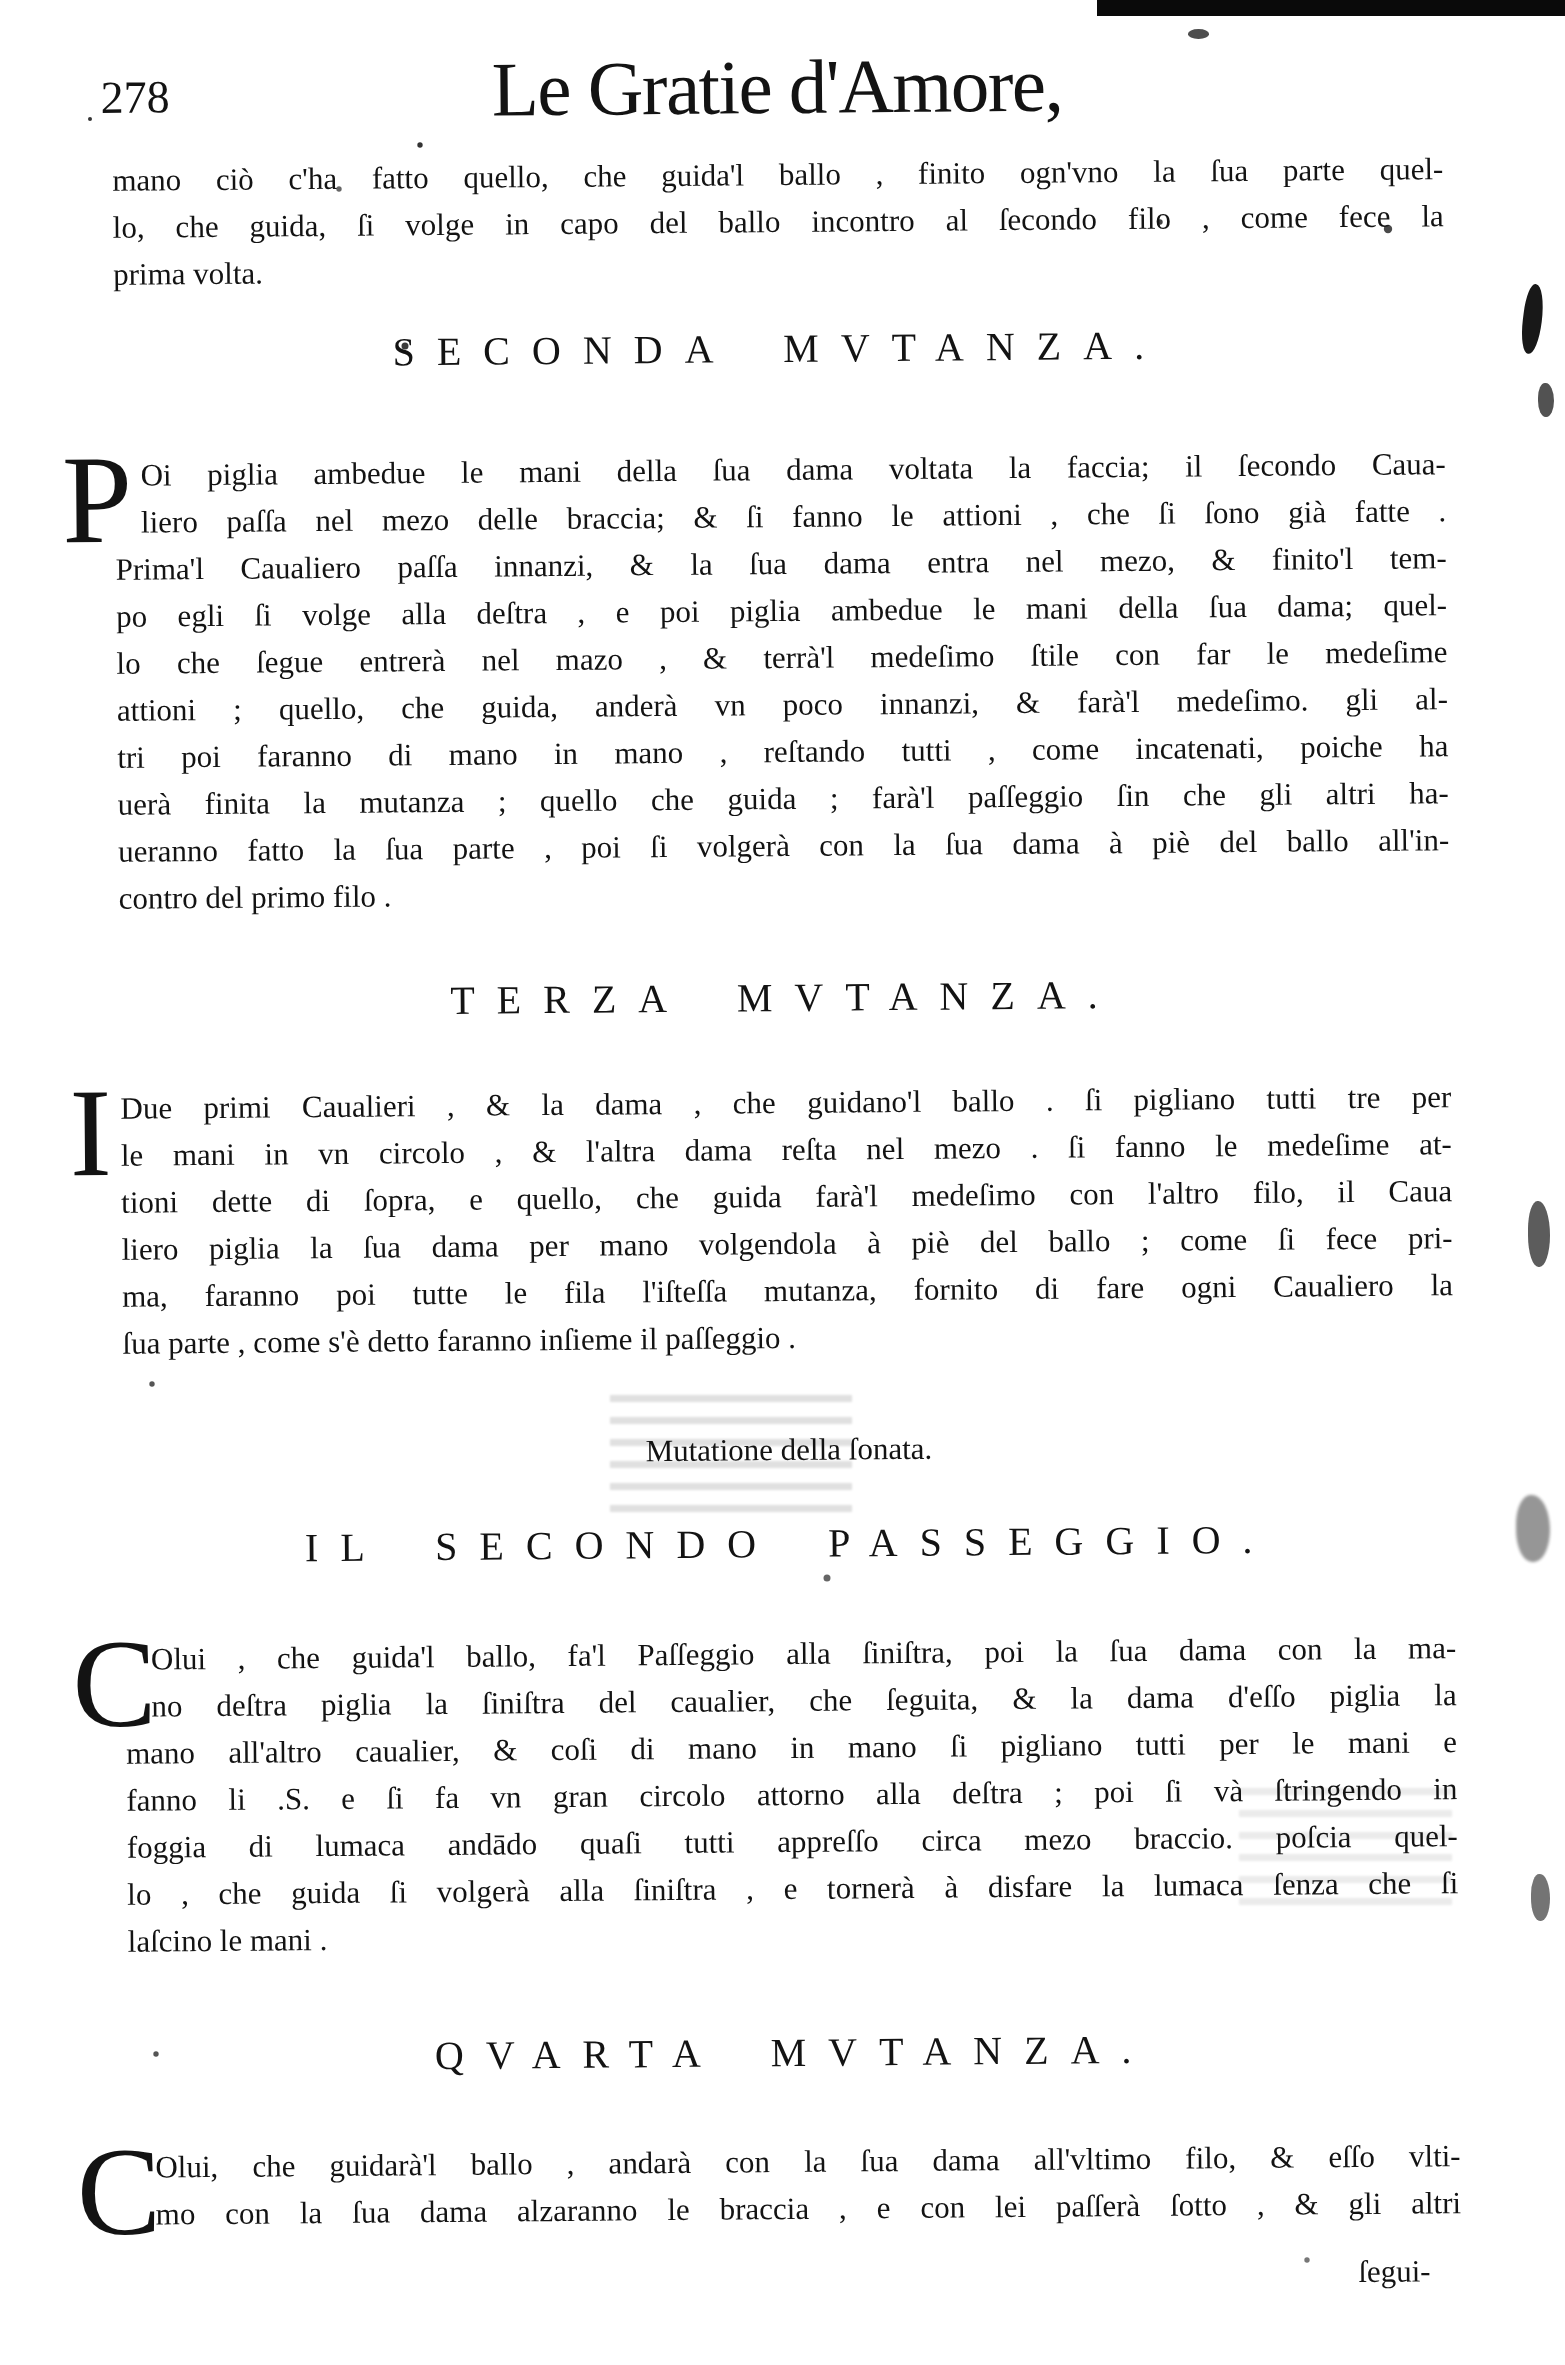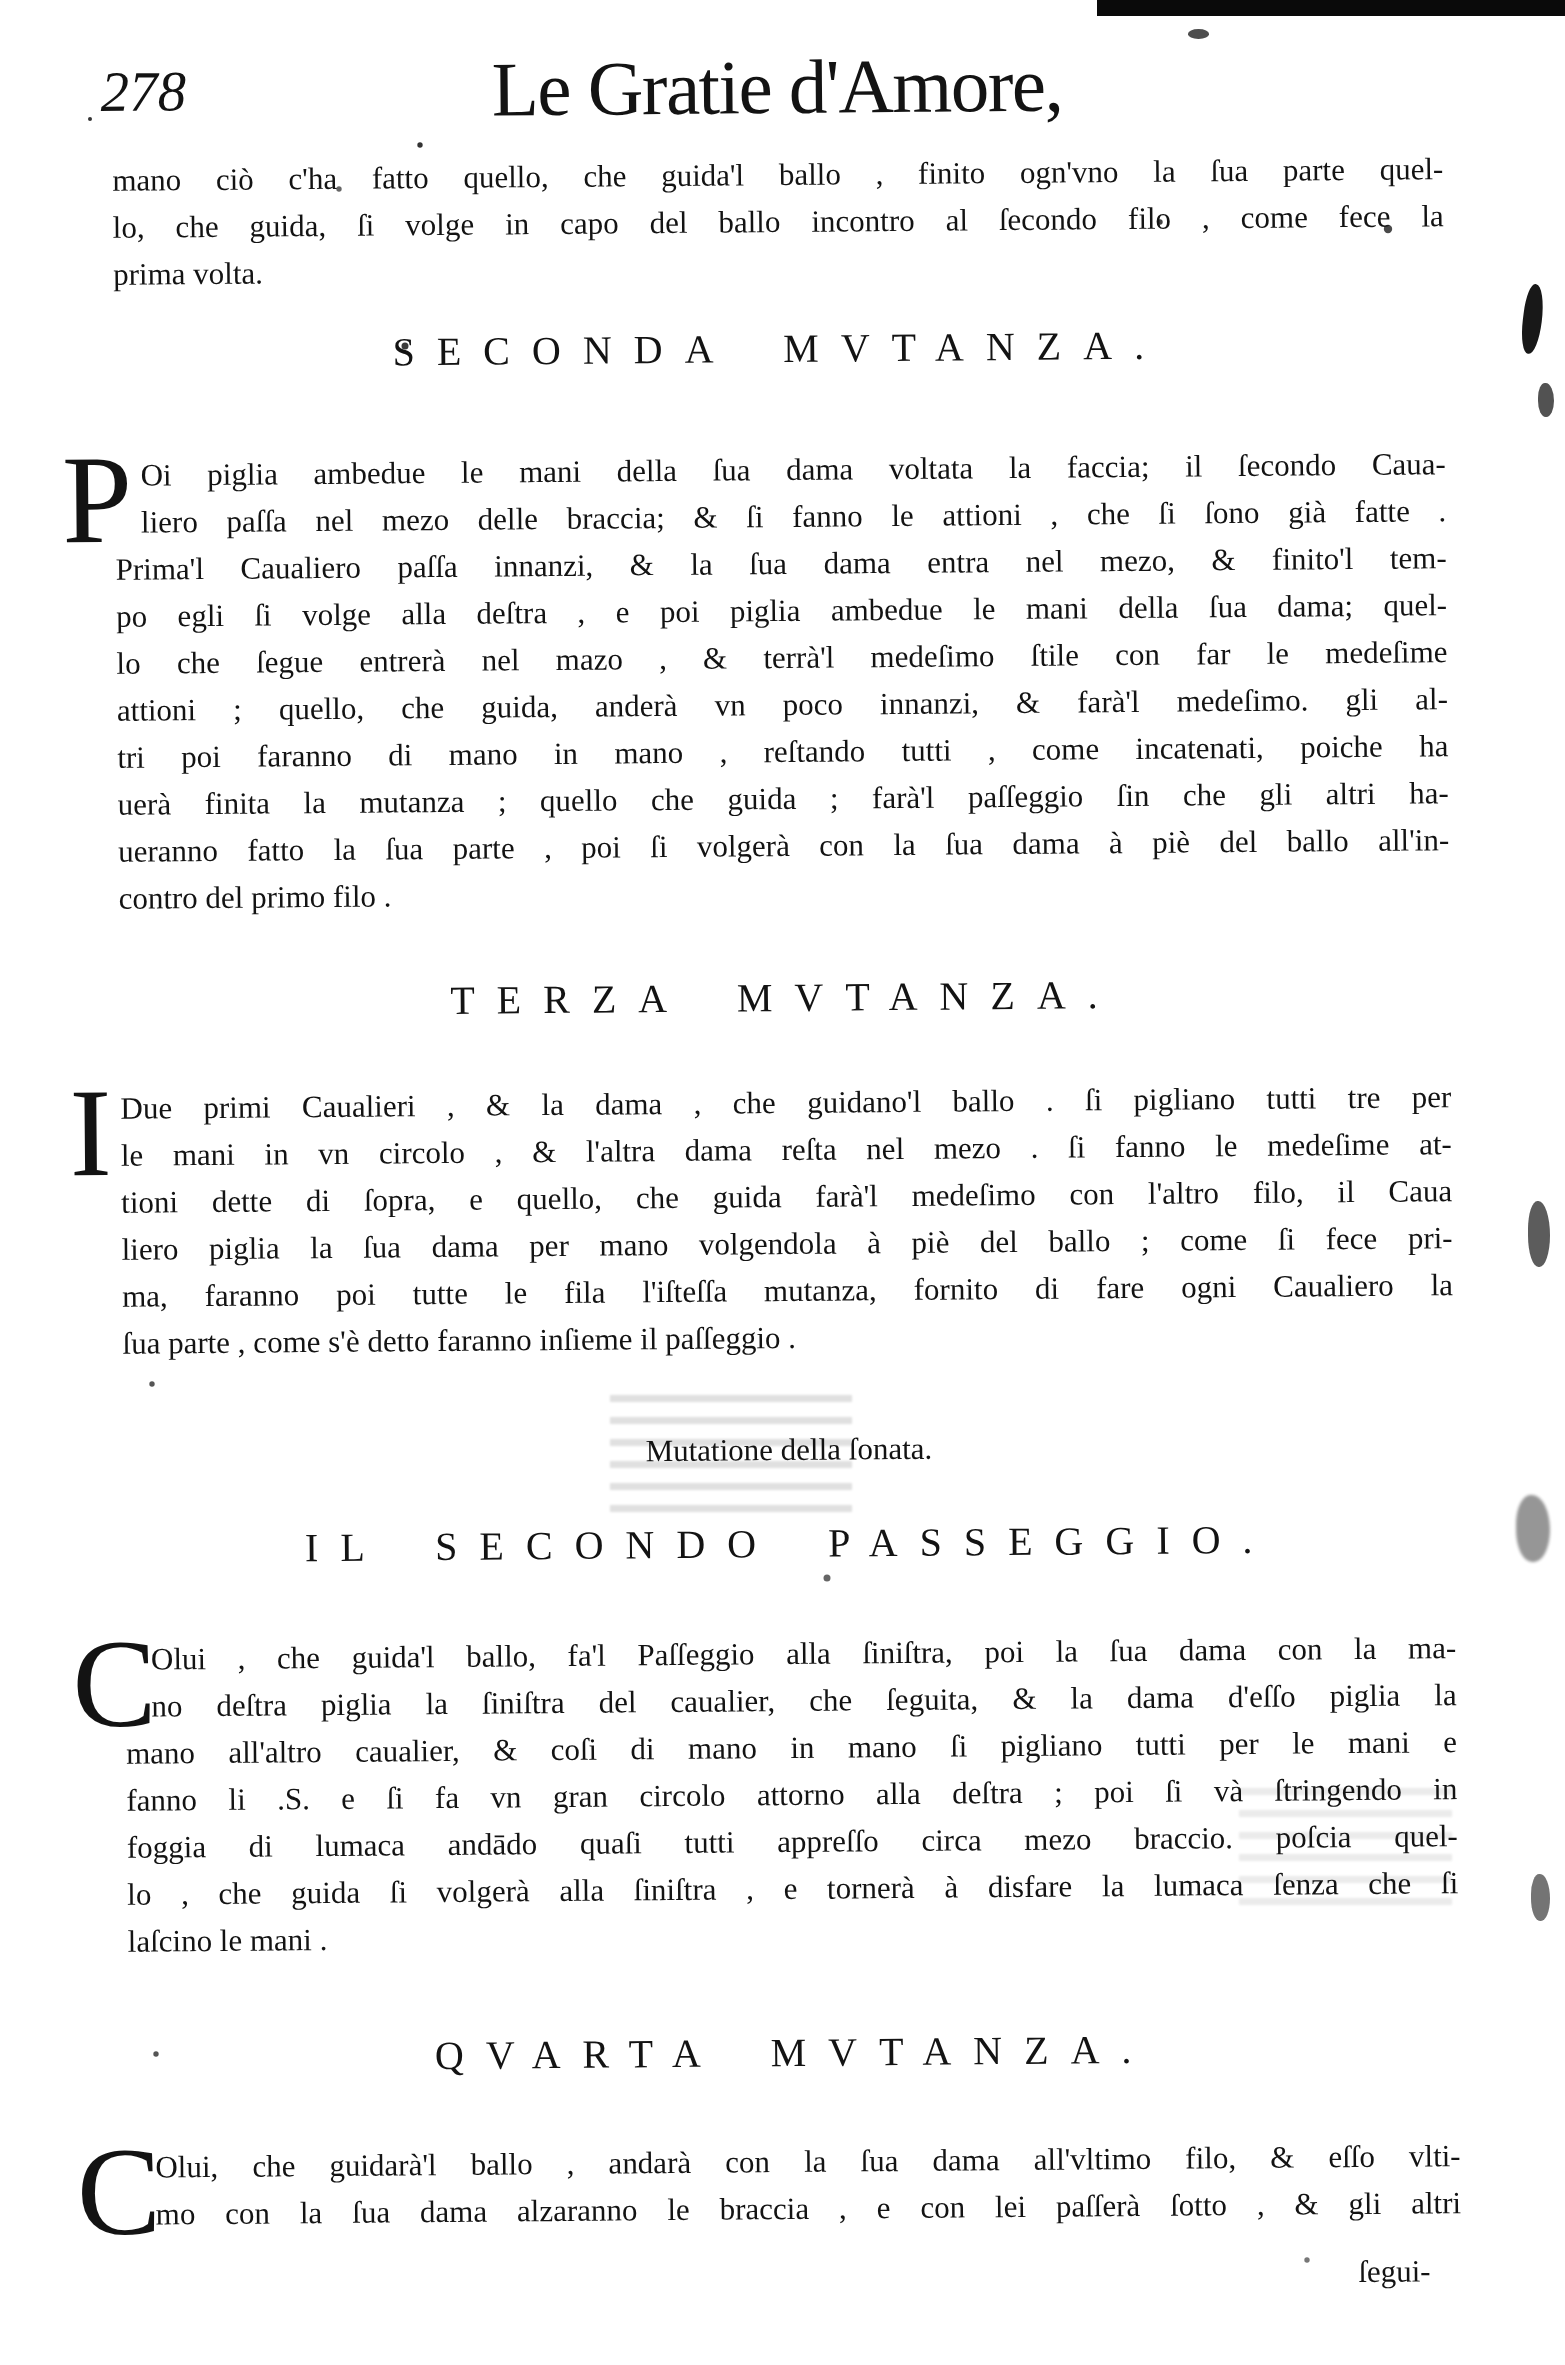--- a/index.html
+++ b/index.html
@@ -6,21 +6,21 @@
   body{
     width:1566px;height:2366px;
     background:#ffffff;
     font-family:"Liberation Serif","DejaVu Serif",serif;
     color:#131313;
     position:relative;
     overflow:hidden;
   }
   .sheet{position:absolute;inset:0;transform:rotate(-0.5deg);transform-origin:783px 1173px;}
 
-  .pagenum{position:absolute;left:110px;top:57px;font-size:57px;line-height:57px;font-style:italic;}
+  .pagenum{position:absolute;left:110px;top:63px;font-size:46px;line-height:57px;}
   .running-title{position:absolute;left:121px;top:47px;width:1331px;text-align:center;
     font-size:77px;line-height:81px;letter-spacing:-1.5px;}
 
   .para{position:absolute;left:121px;width:1331px;font-size:31px;line-height:47px;
     text-align:justify;}
   .tl{text-align:justify;text-align-last:justify;height:47px;white-space:normal;}
   .tl.ragged{text-align-last:left;}
 
   .dropcap{float:left;width:67px;height:94px;margin:-5.9px 11.7px 0 -53px;
     font-size:126px;line-height:107px;text-align:center;overflow:visible;}

